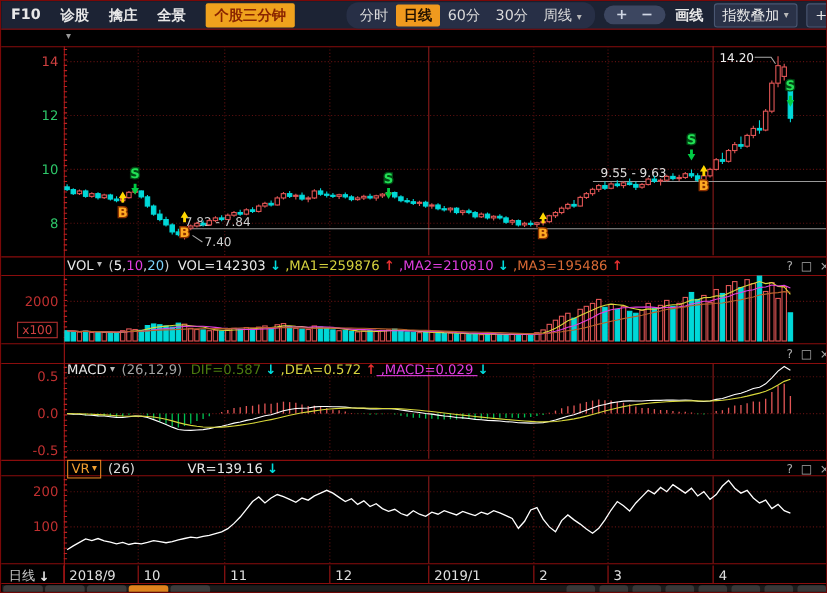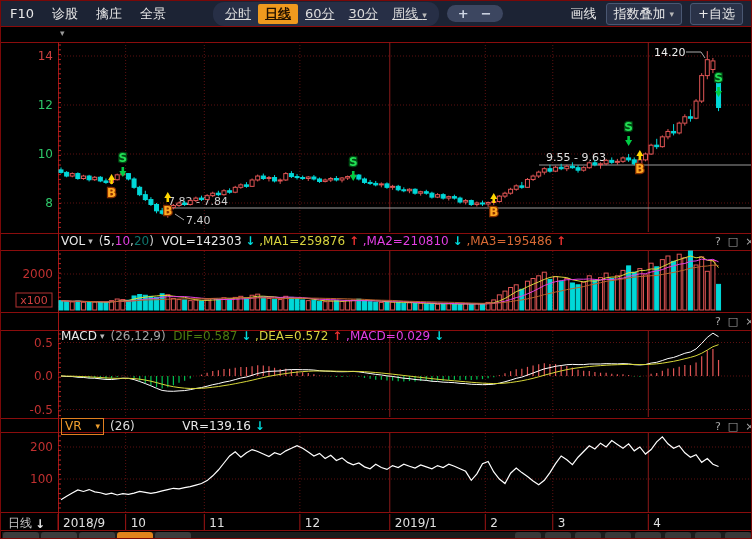--- a/index.html
+++ b/index.html
@@ -2,54 +2,55 @@
 <html><head>
 <meta charset="utf-8">
 <style>
   html,body{margin:0;padding:0;background:#000;}
   .window{position:relative;width:752px;height:539px;background:#000;overflow:hidden;
     font-family:"DejaVu Sans","Liberation Sans",sans-serif;box-sizing:border-box;
     border:1px solid #7a0808;}
   
   .toolbar{position:absolute;top:0;left:0;width:100%;height:26px;background:#1c2334;
     border-bottom:1px solid #8a0a0a;display:flex;align-items:center;font-size:13px;color:#e8e8e8;box-sizing:border-box;}
-  .tb-item{margin:0 9px;cursor:default;white-space:nowrap;}
+  .tb-item{margin:0 9px;cursor:default;white-space:nowrap;font-weight:bold;}
   .tb-hot{background:#f0a21d;color:#8a2500;font-weight:bold;padding:2px 8px;border-radius:2px;margin:0 9px;white-space:nowrap;}
   .period-group{display:flex;align-items:center;background:#272f46;border-radius:11px;padding:2px 5px;margin-left:38px;}
-  .period{padding:1px 7px;color:#dcdcdc;white-space:nowrap;text-decoration:underline;}
+  .period{padding:1px 7px;color:#dcdcdc;white-space:nowrap;}
   .period.active{background:#f09a1e;color:#231200;font-weight:bold;border-radius:2px;}
   .zoom-pill{background:#3c4660;border-radius:10px;padding:1px 11px;margin-left:8px;display:flex;gap:12px;font-weight:bold;color:#cfd6e4;}
   .zoom-pill span{cursor:default;}
   .tb-right{margin-left:auto;display:flex;align-items:center;}
   .tb-btn{background:#2a3248;border:1px solid #4a5772;border-radius:3px;padding:1px 7px;margin-right:8px;display:flex;align-items:center;gap:4px;white-space:nowrap;}
   .chev{font-size:9px;color:#b8b8b8;}
   
   .phd{position:absolute;left:60px;height:15px;line-height:15px;display:flex;align-items:center;
     font-size:12px;color:#e8e8e8;white-space:pre;z-index:3;}
   .ind-name{display:flex;align-items:flex-end;gap:3px;margin-right:6px;}
-  .vrbox{border:1px solid #e08020;color:#f0a030;padding:0 3px;margin-right:6px;display:flex;align-items:center;gap:14px;}
+  .vrbox{border:1px solid #e08020;color:#f0a030;padding:0 3px;margin-right:6px;display:flex;align-items:center;gap:2px;}
   .vrbox .chev{color:#f0a030;}
   .wicons{position:absolute;left:714px;width:36px;display:flex;gap:7px;color:#a8a8a8;font-size:11px;z-index:3;height:14px;line-height:14px;}
   .wicons span{cursor:default;}
   .main-dd{position:absolute;left:59px;top:27px;color:#999;font-size:9px;z-index:3;}
   
   .axis-left{position:absolute;left:7px;top:514px;font-size:12px;color:#c8c8c8;z-index:3;display:flex;gap:3px;align-items:center;}
   .axis-left b{color:#e8e8e8;}
   svg{position:absolute;top:0;left:0;}
 </style>
 </head>
 <body>
 
 <div class="window">
 
   <div class="toolbar">
     <span class="tb-item">F10</span>
     <span class="tb-item">诊股</span>
     <span class="tb-item">擒庄</span>
     <span class="tb-item">全景</span>
+    <span class="tb-hot">个股三分钟</span>
     <span class="period-group">
       <span class="period">分时</span>
       <span class="period active">日线</span>
       <span class="period">60分</span>
       <span class="period">30分</span>
       <span class="period"><span>周线</span> <span class="chev">▾</span></span>
     </span>
     <span class="zoom-pill">
       <span>+</span>
       <span>−</span>
@@ -64,33 +65,33 @@
           <span>+自选</span>
         </span>
 
     </span>
   </div>
 
   <div class="main-dd">▾</div>
 
   <div class="phd" style="top:233px">
     <span class="ind-name"><span>VOL</span><span class="chev">▾</span></span>
-    <span><span style="color: rgb(204, 204, 204);">(</span><span style="color: rgb(255, 255, 255);">5</span><span style="color: rgb(204, 204, 204);">,</span><span style="color: rgb(226, 62, 226);">10</span><span style="color: rgb(204, 204, 204);">,</span><span style="color: #0f766e;">20</span><span style="color: rgb(204, 204, 204);">)</span></span>
+    <span><span style="color: rgb(204, 204, 204);">(</span><span style="color: rgb(255, 255, 255);">5</span><span style="color: rgb(204, 204, 204);">,</span><span style="color: rgb(226, 62, 226);">10</span><span style="color: rgb(204, 204, 204);">,</span><span style="color: #7dd3fc;">20</span><span style="color: rgb(204, 204, 204);">)</span></span>
     <span><span style="color: rgb(232, 232, 232);">  VOL=142303 </span><span style="color: rgb(0, 220, 220); font-weight: bold;">↓</span><span style="color: rgb(214, 210, 62);"> ,MA1=259876 </span><span style="color: rgb(232, 48, 48); font-weight: bold;">↑</span><span style="color: rgb(226, 62, 226);"> ,MA2=210810 </span><span style="color: rgb(0, 220, 220); font-weight: bold;">↓</span><span style="color: rgb(217, 106, 53);"> ,MA3=195486 </span><span style="color: rgb(232, 48, 48); font-weight: bold;">↑</span></span>
   </div>
   <div class="wicons" style="top:234px">
     <span>?</span>
     <span>□</span>
     <span>×</span>
   </div>
 
   <div class="phd" style="top:328px">
     <span class="ind-name"><span>MACD</span><span class="chev">▾</span></span>
     <span><span style="color: #a3a3a3;">(26,12,9)</span></span>
-    <span><span style="color: #4d7c0f;">  DIF=0.587 </span><span style="color: rgb(0, 220, 220); font-weight: bold;">↓</span><span style="color: rgb(214, 210, 62); text-align: right;"> ,DEA=0.572 </span><span style="color: rgb(232, 48, 48); font-weight: bold;">↑</span><span style="color: rgb(226, 62, 226);"> ,MACD=0.029 </span><span style="color: rgb(0, 220, 220); font-weight: bold;">↓</span></span>
+    <span><span style="color: #4d7c0f;">  DIF=0.587 </span><span style="color: rgb(0, 220, 220); font-weight: bold;">↓</span><span style="color: rgb(214, 210, 62); text-align: right;"> ,DEA=0.572 </span><span style="color: rgb(232, 48, 48); font-weight: bold;">↑</span><span style="color: rgb(226, 62, 226); text-decoration: underline;"> ,MACD=0.029 </span><span style="color: rgb(0, 220, 220); font-weight: bold;">↓</span></span>
   </div>
   <div class="wicons" style="top:314px">
     <span>?</span>
     <span>□</span>
     <span>×</span>
   </div>
 
   <div class="phd" style="top:418px">
     <span class="vrbox"><span>VR</span><span class="chev">▾</span></span>
     <span><span style="color: rgb(221, 221, 221);">(26)</span></span>

